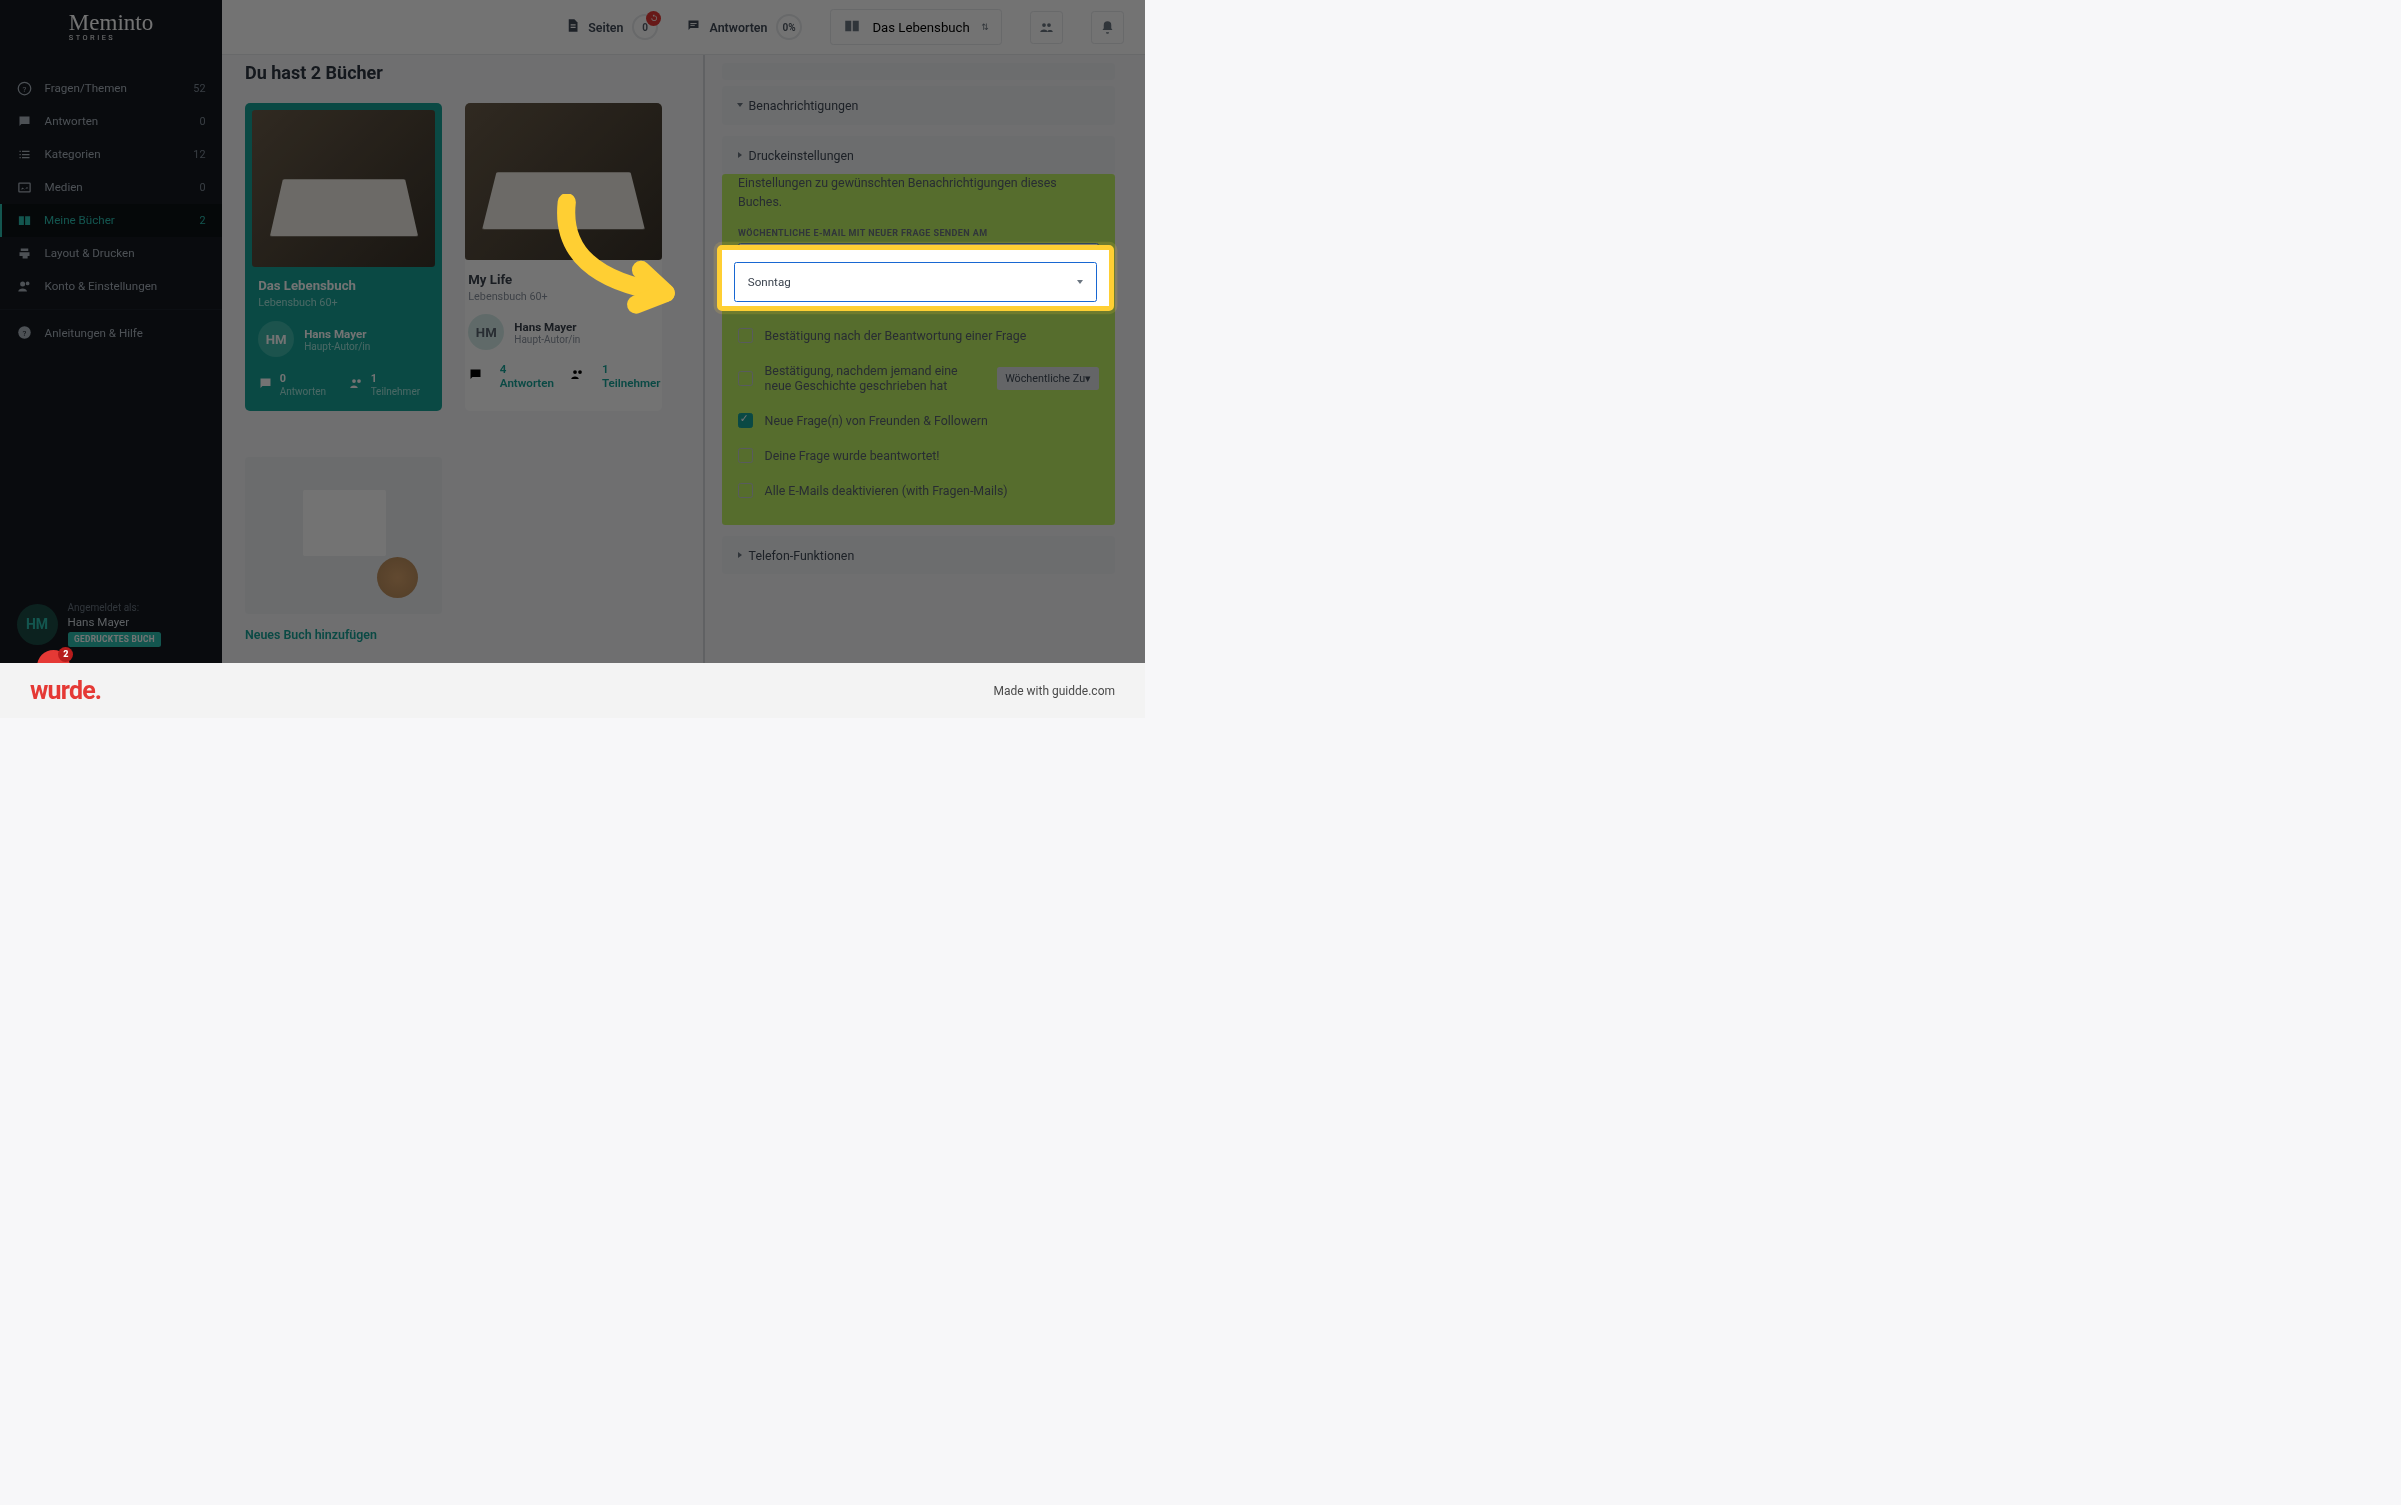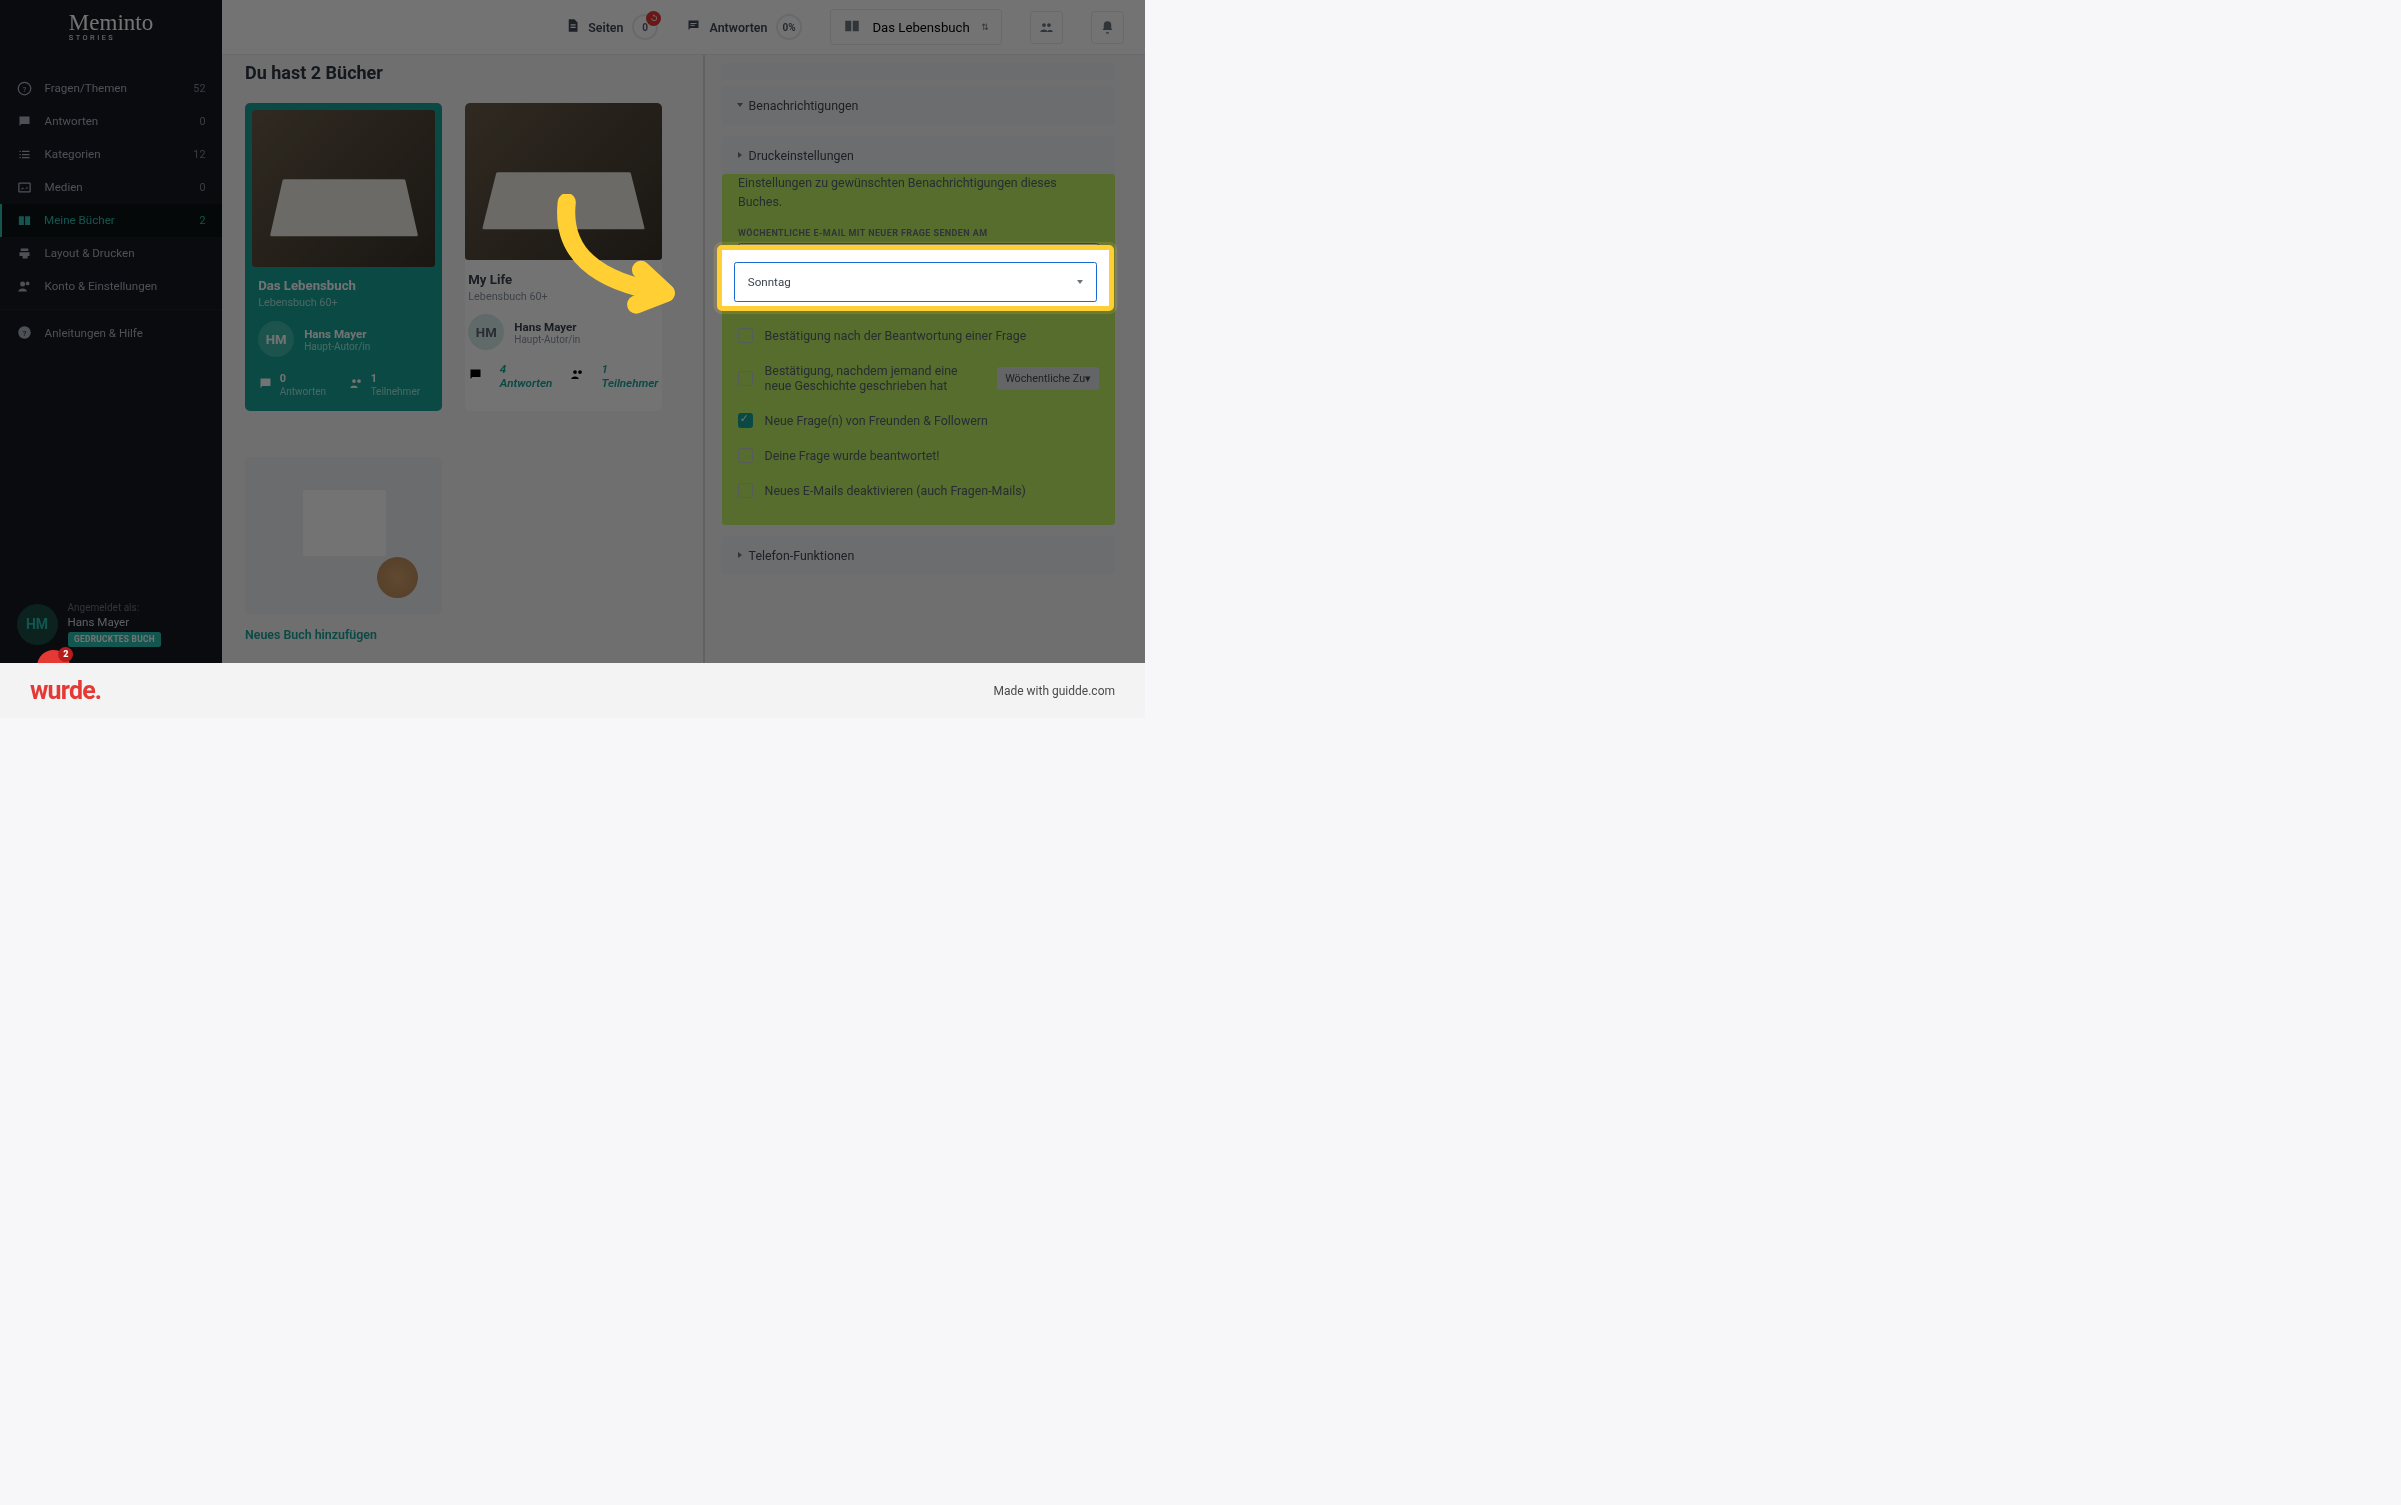--- a/index.html
+++ b/index.html
@@ -57,21 +57,21 @@
   .card .stat .num { font-weight:700; display:block;}
   .card .stat .lab { font-size:10px; color:#a4e5dd;}
 
   .card.plain .title{ color:#3a424d;}
   .card.plain .sub{ color:#8b939f;}
   .card.plain .author .av{ background:#d6ece9; color:#5a6470;}
   .card.plain .author .an{ color:#3a424d;}
   .card.plain .author .ar{ color:#8b939f;}
   .card.plain .img{ height:157px;}
   .card.plain .body { padding:11.6px 3.3px;}
-  .card.plain .stats2 { display:flex; gap:16.5px; align-items:center; font-size:11.6px;font-style:italic;}
+  .card.plain .stats2 { display:flex; gap:16.5px; align-items:center; font-size:11.6px;}
   .card.plain .stats2 .teal{ color:#17a398; font-weight:600;}
 
   .card3 { width:197px; margin-top:23px;}
   .card3 .img{ height:157px; background:#eef0f2; border-radius:3.3px; position:relative;}
   .card3 .img::before{content:""; position:absolute; left:58px; top:33px; width:83px; height:66px; background:#fff; border-radius:1.7px;}
   .card3 .img::after{content:""; position:absolute; left:132px; bottom:16.5px; width:41px;height:41px; border-radius:50%; background:radial-gradient(#d9a36b,#b5895a);}
   .newbook { margin-top:13.2px; color:#17a398; font-weight:600; font-size:12.4px; cursor:pointer;}
 
   
   .right { position:absolute; left:703px; top:55px; right:16.5px; bottom:0; padding:8.3px 13.2px 0 16.5px; overflow:hidden; border-left:2.5px solid #d4d7dc; z-index:1;}
@@ -345,21 +345,21 @@
     <div class="chk-row">
       <span class="chk on"></span>
       <span>Neue Frage(n) von Freunden &amp; Followern</span>
     </div>
     <div class="chk-row">
       <span class="chk"></span>
       <span>Deine Frage wurde beantwortet!</span>
     </div>
     <div class="chk-row">
       <span class="chk"></span>
-      <span>Neues E-Mails deaktivieren (auch Fragen-Mails)</span>
+      <span>Alle E-Mails deaktivieren (with Fragen-Mails)</span>
     </div>
   </div>
   <div class="panel">
     <span class="caret"></span>
     <span>Telefon-Funktionen</span>
   </div>
 </div>
 
 <div class="overlay-dim"></div>
 

